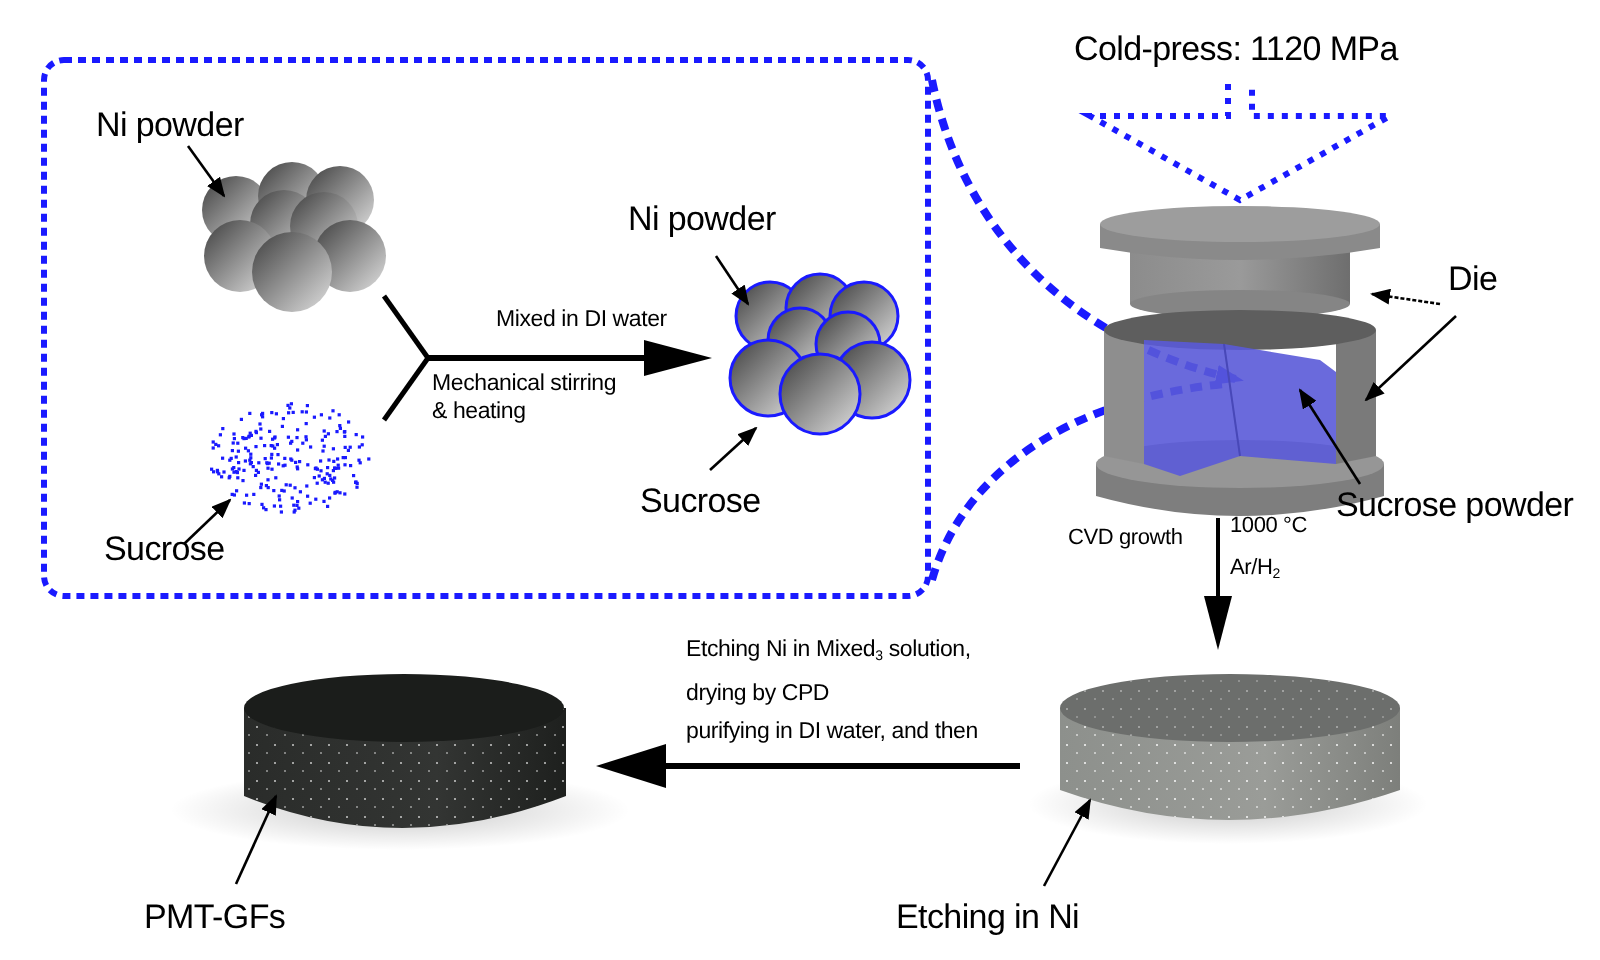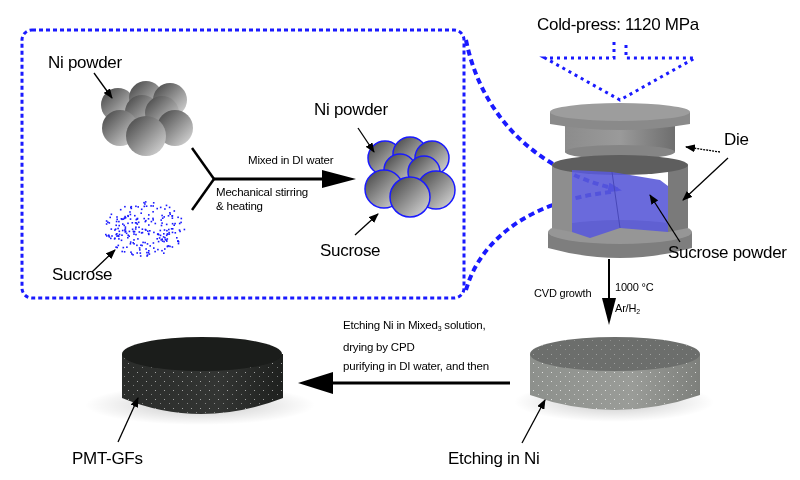--- a/index.html
+++ b/index.html
@@ -2,21 +2,21 @@
 <html><head>
 <meta charset="utf-8">
 <style>
   html, body { margin: 0; padding: 0; background: #ffffff; }
   body { width: 800px; height: 480px; position: relative; overflow: hidden;
          font-family: "Liberation Sans", sans-serif; color: #000; }
   svg#scene { position: absolute; left: 0; top: 0; }
   .lbl { position: absolute; white-space: nowrap; font-family: "Liberation Sans", sans-serif; color: #000; }
   .big { font-size: 17px; letter-spacing: -0.3px; }
   .small { font-size: 11.5px; letter-spacing: -0.2px; line-height: 19px; }
-  .tiny { font-size: 11px; letter-spacing: -0.2px; margin-top: 24px; }
+  .tiny { font-size: 11px; letter-spacing: -0.2px; }
   sub { font-size: 7px; vertical-align: -2px; }
 </style>
 </head>
 <body>
 
 <svg id="scene" width="800" height="480" viewBox="0 0 800 480">
   <defs>
     <radialGradient id="sph" cx="0.3" cy="0.3" r="0.85">
       <stop offset="0" stop-color="#5a5a5a"></stop>
       <stop offset="0.55" stop-color="#8a8a8a"></stop>

